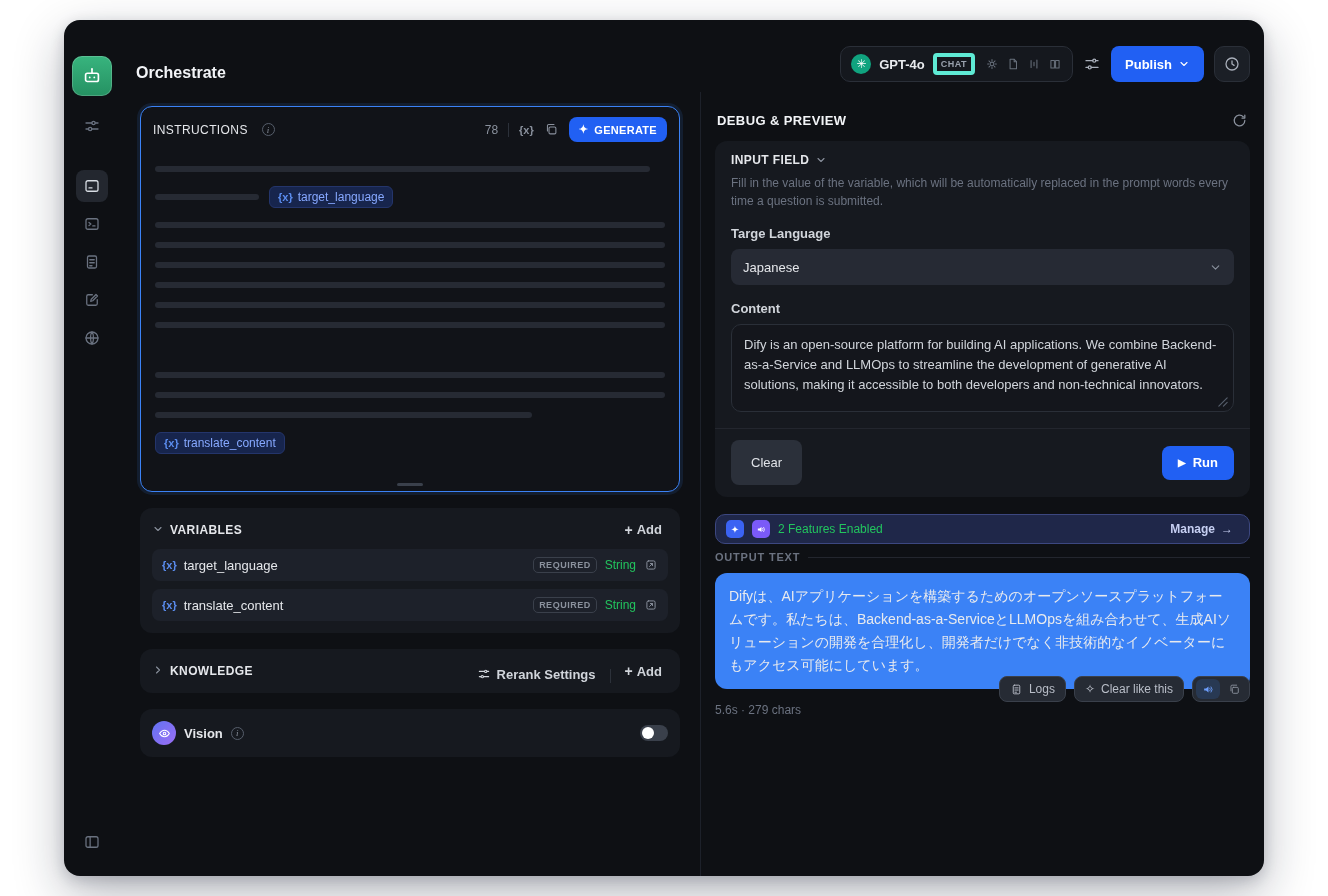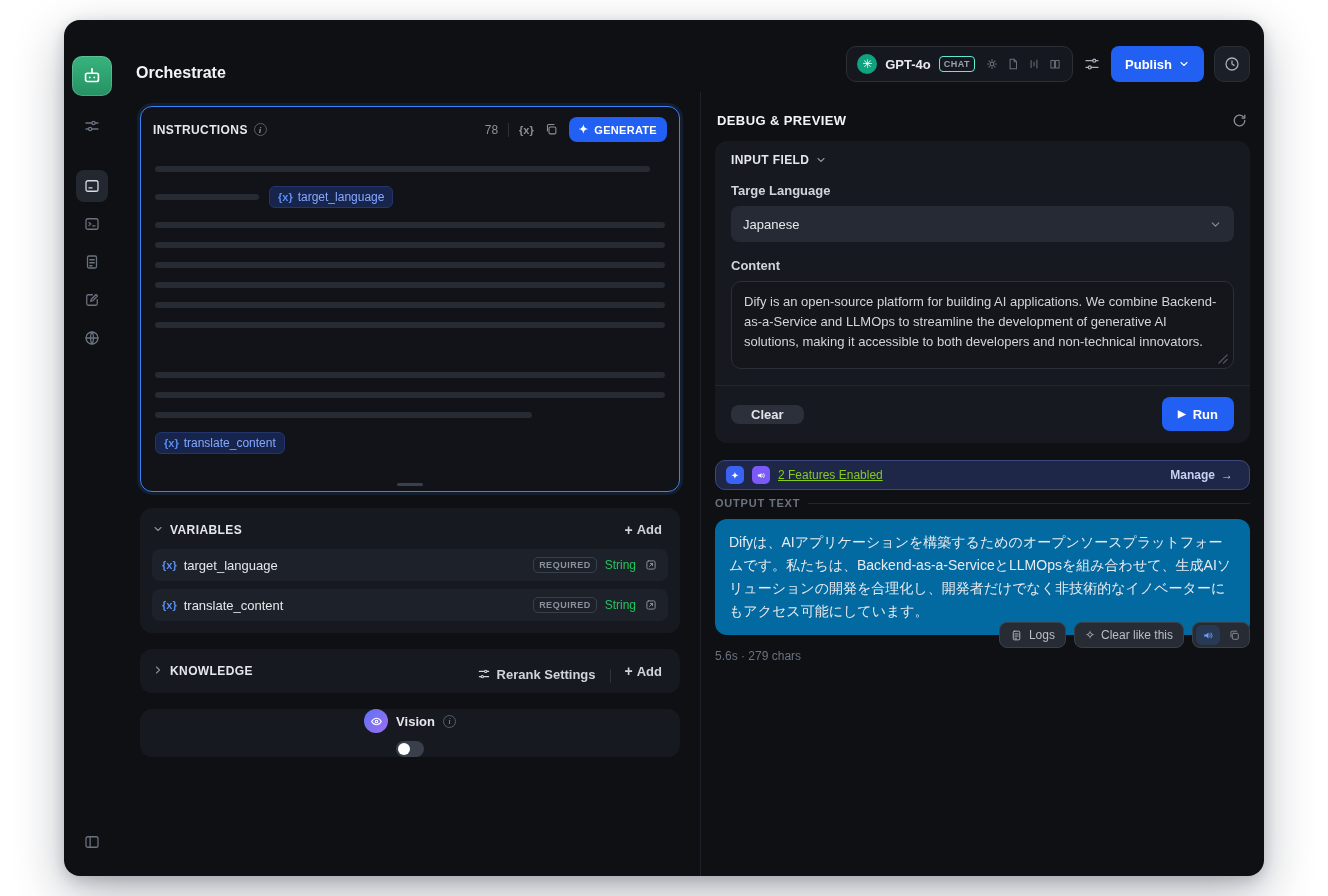--- a/index.html
+++ b/index.html
@@ -23,39 +23,39 @@
   
   .main{flex:1;display:flex;flex-direction:column;min-width:0;}
   .topbar{flex:0 0 72px;display:flex;align-items:flex-end;justify-content:space-between;padding:0 14px 10px 16px;}
   .topbar h1{font-size:16px;font-weight:700;margin:0;color:#f2f4f7;}
   .topbar-right{display:flex;align-items:center;gap:10px;}
   .model-chip{display:flex;align-items:center;gap:8px;height:36px;padding:0 10px;background:#15181e;
     border:1px solid #2a2f38;border-radius:10px;cursor:pointer;}
   .openai{width:20px;height:20px;border-radius:50%;background:#10a37f;display:flex;align-items:center;
     justify-content:center;color:#fff;font-size:12px;}
   .model-name{font-size:13px;font-weight:600;color:#e8eaee;}
-  .chat-badge{font-size:9px;letter-spacing:.5px;color:#9aa2ae;border:1px solid #5eead4;border-radius:4px;
+  .chat-badge{font-size:9px;letter-spacing:.5px;color:#9aa2ae;border:4px solid #5eead4;border-radius:4px;
     padding:2px 4px;font-weight:700;}
   .mini-icons{display:flex;align-items:center;gap:7px;color:#676f7b;margin-left:2px;}
   .mi{display:flex;cursor:pointer;}
   .icon-btn{border:none;background:transparent;color:#a9afba;cursor:pointer;display:flex;align-items:center;
     justify-content:center;padding:0;}
   .icon-btn.boxed{width:36px;height:36px;background:#1b1f26;border:1px solid #2a2f38;border-radius:10px;}
   .publish{display:flex;align-items:center;gap:6px;background:#2160f3;border:none;color:#fff;font-weight:600;
     font-size:13px;height:36px;padding:0 14px;border-radius:8px;cursor:pointer;}
 
   .content{flex:1;display:flex;min-height:0;}
   .left-col{flex:0 0 581px;width:581px;border-right:1px solid #1d212a;padding:14px 20px 20px;overflow:hidden;}
   .right-col{flex:1;min-width:0;padding:20px 14px 0;display:flex;flex-direction:column;}
 
   
   .instr-card{border:1.5px solid #3b82f6;box-shadow:0 0 0 3px rgba(59,130,246,.12);border-radius:12px;
     background:#111318;height:386px;display:flex;flex-direction:column;}
   .instr-head{display:flex;align-items:center;justify-content:space-between;padding:10px 12px 4px;}
-  .instr-title{display:flex;align-items:center;gap:6px;font-size:12px;font-weight:700;letter-spacing:.4px;color:#e5e7eb;}
+  .instr-title{display:flex;align-items:center;gap:14px;font-size:12px;font-weight:400;letter-spacing:.4px;color:#e5e7eb;}
   .info-dot{width:13px;height:13px;border:1px solid #565e6b;border-radius:50%;color:#8a919d;font-size:9px;
     display:inline-flex;align-items:center;justify-content:center;font-style:italic;font-family:"Liberation Serif",serif;}
   .instr-tools{display:flex;align-items:center;gap:10px;}
   .count{font-size:12px;color:#8a919d;}
   .sep{width:1px;height:14px;background:#2c313a;}
   .tool-x{font-size:11px;color:#8a919d;font-weight:700;cursor:pointer;}
   .tool-ic{color:#8a919d;display:flex;cursor:pointer;}
   .gen-btn{display:flex;align-items:center;gap:6px;background:#2160f3;color:#fff;border:none;border-radius:8px;
     font-size:11px;font-weight:700;letter-spacing:.3px;padding:6px 10px;cursor:pointer;}
   .instr-body{flex:1;padding:6px 14px 0;position:relative;}
@@ -81,21 +81,21 @@
   .var-row{display:flex;align-items:center;justify-content:space-between;background:#1d212a;border-radius:8px;
     height:32px;padding:0 10px;margin-top:8px;cursor:pointer;}
   .var-left{display:flex;align-items:center;gap:7px;font-size:13px;color:#e5e7eb;}
   .var-right{display:flex;align-items:center;gap:8px;color:#8a919d;padding-left:40px;}
   .req{font-size:9px;letter-spacing:.5px;border:1px solid #3a404b;border-radius:5px;padding:2px 5px;color:#8a919d;font-weight:700;}
   .var-type{font-size:12px;color:#22c55e;}
   .know-card{display:flex;align-items:center;justify-content:space-between;height:44px;padding:0 12px;}
   .know-right{display:flex;align-items:flex-end;gap:8px;}
   .rerank-btn{display:flex;align-items:center;gap:6px;background:transparent;border:none;color:#d1d5db;font-size:13px;
     font-weight:600;cursor:pointer;}
-  .vision-card{display:flex;align-items:center;justify-content:space-between;height:48px;padding:0 12px;flex-direction:column;}
+  .vision-card{display:flex;align-items:center;justify-content:space-between;height:48px;padding:0 12px;}
   .vision-left{display:flex;align-items:center;gap:8px;}
   .vision-ic{width:24px;height:24px;border-radius:50%;background:linear-gradient(135deg,#6172f3,#9b6ef3);
     display:flex;align-items:center;justify-content:center;color:#fff;}
   .vision-label{font-size:13px;font-weight:600;color:#e5e7eb;}
   .toggle{width:28px;height:16px;border-radius:8px;background:#3a404b;position:relative;cursor:pointer;border:none;padding:0;}
   .knob{position:absolute;left:2px;top:2px;width:12px;height:12px;border-radius:50%;background:#fff;}
 
   
   .debug-head{display:flex;align-items:center;justify-content:space-between;padding:0 2px;margin-bottom:12px;}
   .debug-title{font-size:13px;font-weight:700;letter-spacing:.4px;color:#f2f4f7;}
@@ -103,39 +103,39 @@
   .if-head{display:flex;align-items:center;gap:6px;font-size:12px;font-weight:700;letter-spacing:.4px;color:#e5e7eb;cursor:pointer;}
   .if-desc{font-size:12px;color:#6b7280;line-height:1.5;margin-top:7px;max-width:520px;}
   .field-label{font-size:13px;font-weight:600;color:#d1d5db;margin-top:16px;margin-bottom:8px;}
   .select{display:flex;align-items:center;justify-content:space-between;background:#262a34;border-radius:8px;height:36px;
     padding:0 12px;font-size:13px;color:#e5e7eb;cursor:pointer;}
   .textarea{background:#14161c;border:1px solid #2a2f38;border-radius:10px;padding:10px 12px 14px;font-size:13px;
     color:#d1d5db;line-height:1.55;position:relative;min-height:88px;cursor:text;}
   .resize-mark{position:absolute;right:5px;bottom:4px;color:#565e6b;display:flex;}
   .if-footer{display:flex;align-items:center;justify-content:space-between;border-top:1px solid #23262e;
     margin:16px -16px 0;padding:11px 16px 12px;}
-  .clear-btn{background:#2b303a;border:none;color:#e0e3e8;font-size:13px;font-weight:700;height:19px;padding:0 20px;
+  .clear-btn{background:#2b303a;border:none;color:#e0e3e8;font-size:13px;font-weight:400;height:45px;padding:0 20px;
     border-radius:8px;cursor:pointer;}
   .run-btn{display:flex;align-items:center;gap:7px;background:#2160f3;border:none;color:#fff;font-size:13px;
     font-weight:600;height:34px;padding:0 16px;border-radius:8px;cursor:pointer;}
   .play{font-size:10px;line-height:1;}
   .features-bar{margin-top:17px;height:30px;background:#1f2749;border:1px solid #3c4780;border-radius:10px;
     display:flex;align-items:center;justify-content:space-between;padding:0 10px;}
   .feat-left{display:flex;align-items:center;gap:8px;}
   .feat-ic{width:18px;height:18px;border-radius:5px;display:flex;align-items:center;justify-content:center;color:#fff;
     font-size:10px;cursor:pointer;}
   .feat-ic.blue{background:#3b63f3;}
   .feat-ic.purple{background:#7a5af8;}
-  .feat-status{font-size:12px;color:#84cc16;text-decoration:underline;}
+  .feat-status{font-size:12px;color:#22c55e;}
   .manage-btn{display:flex;align-items:center;gap:6px;background:transparent;border:none;color:#c6cff2;font-size:12px;
     font-weight:700;cursor:pointer;}
   .output-label-row{display:flex;align-items:center;gap:8px;margin-top:7px;}
   .output-label{font-size:11px;font-weight:700;letter-spacing:.8px;color:#6b7280;}
   .output-rule{flex:1;height:1px;background:#23262e;}
-  .output-bubble{margin-top:10px;background:#0369a1;border-radius:12px;padding:12px 14px;font-size:14px;
+  .output-bubble{margin-top:10px;background:#3b82f6;border-radius:12px;padding:12px 14px;font-size:14px;
     line-height:1.65;color:#e8eaee;}
   .output-footer{display:flex;align-items:flex-start;justify-content:space-between;margin-top:10px;}
   .output-meta{font-size:12px;color:#6b7280;padding-top:4px;}
   .output-actions{display:flex;align-items:center;gap:8px;transform:translateY(-23px);}
   .chip-btn{display:flex;align-items:center;gap:6px;background:#262b34;border:1px solid #3a404b;border-radius:8px;
     height:26px;padding:0 10px;font-size:12px;color:#b9bec8;cursor:pointer;}
   .act-pill{display:flex;align-items:center;background:#262b34;border:1px solid #3a404b;border-radius:8px;height:26px;
     padding:0 3px;gap:2px;}
   .pill-btn{width:24px;height:20px;display:flex;align-items:center;justify-content:center;border:none;background:transparent;
     border-radius:6px;cursor:pointer;color:#8a919d;padding:0;}
@@ -421,20 +421,21 @@
 
         <div class="input-card">
           <div class="if-head">
             <span>INPUT FIELD</span>
             <span class="chev">
                 <svg width="12" height="12" viewBox="0 0 24 24" fill="none" stroke="currentColor" stroke-width="2.2" stroke-linecap="round" stroke-linejoin="round">
                   <path d="M6 9l6 6 6-6"></path>
                 </svg>
               </span>
           </div>
+          <div class="if-desc">Fill in the value of the variable, which will be automatically replaced in the prompt words every time a question is submitted.</div>
 
           <div class="field-label">Targe Language</div>
           <div class="select">
             <span>Japanese</span>
             <span class="chev">
                 <svg width="13" height="13" viewBox="0 0 24 24" fill="none" stroke="currentColor" stroke-width="2" stroke-linecap="round" stroke-linejoin="round">
                   <path d="M6 9l6 6 6-6"></path>
                 </svg>
               </span>
           </div>

